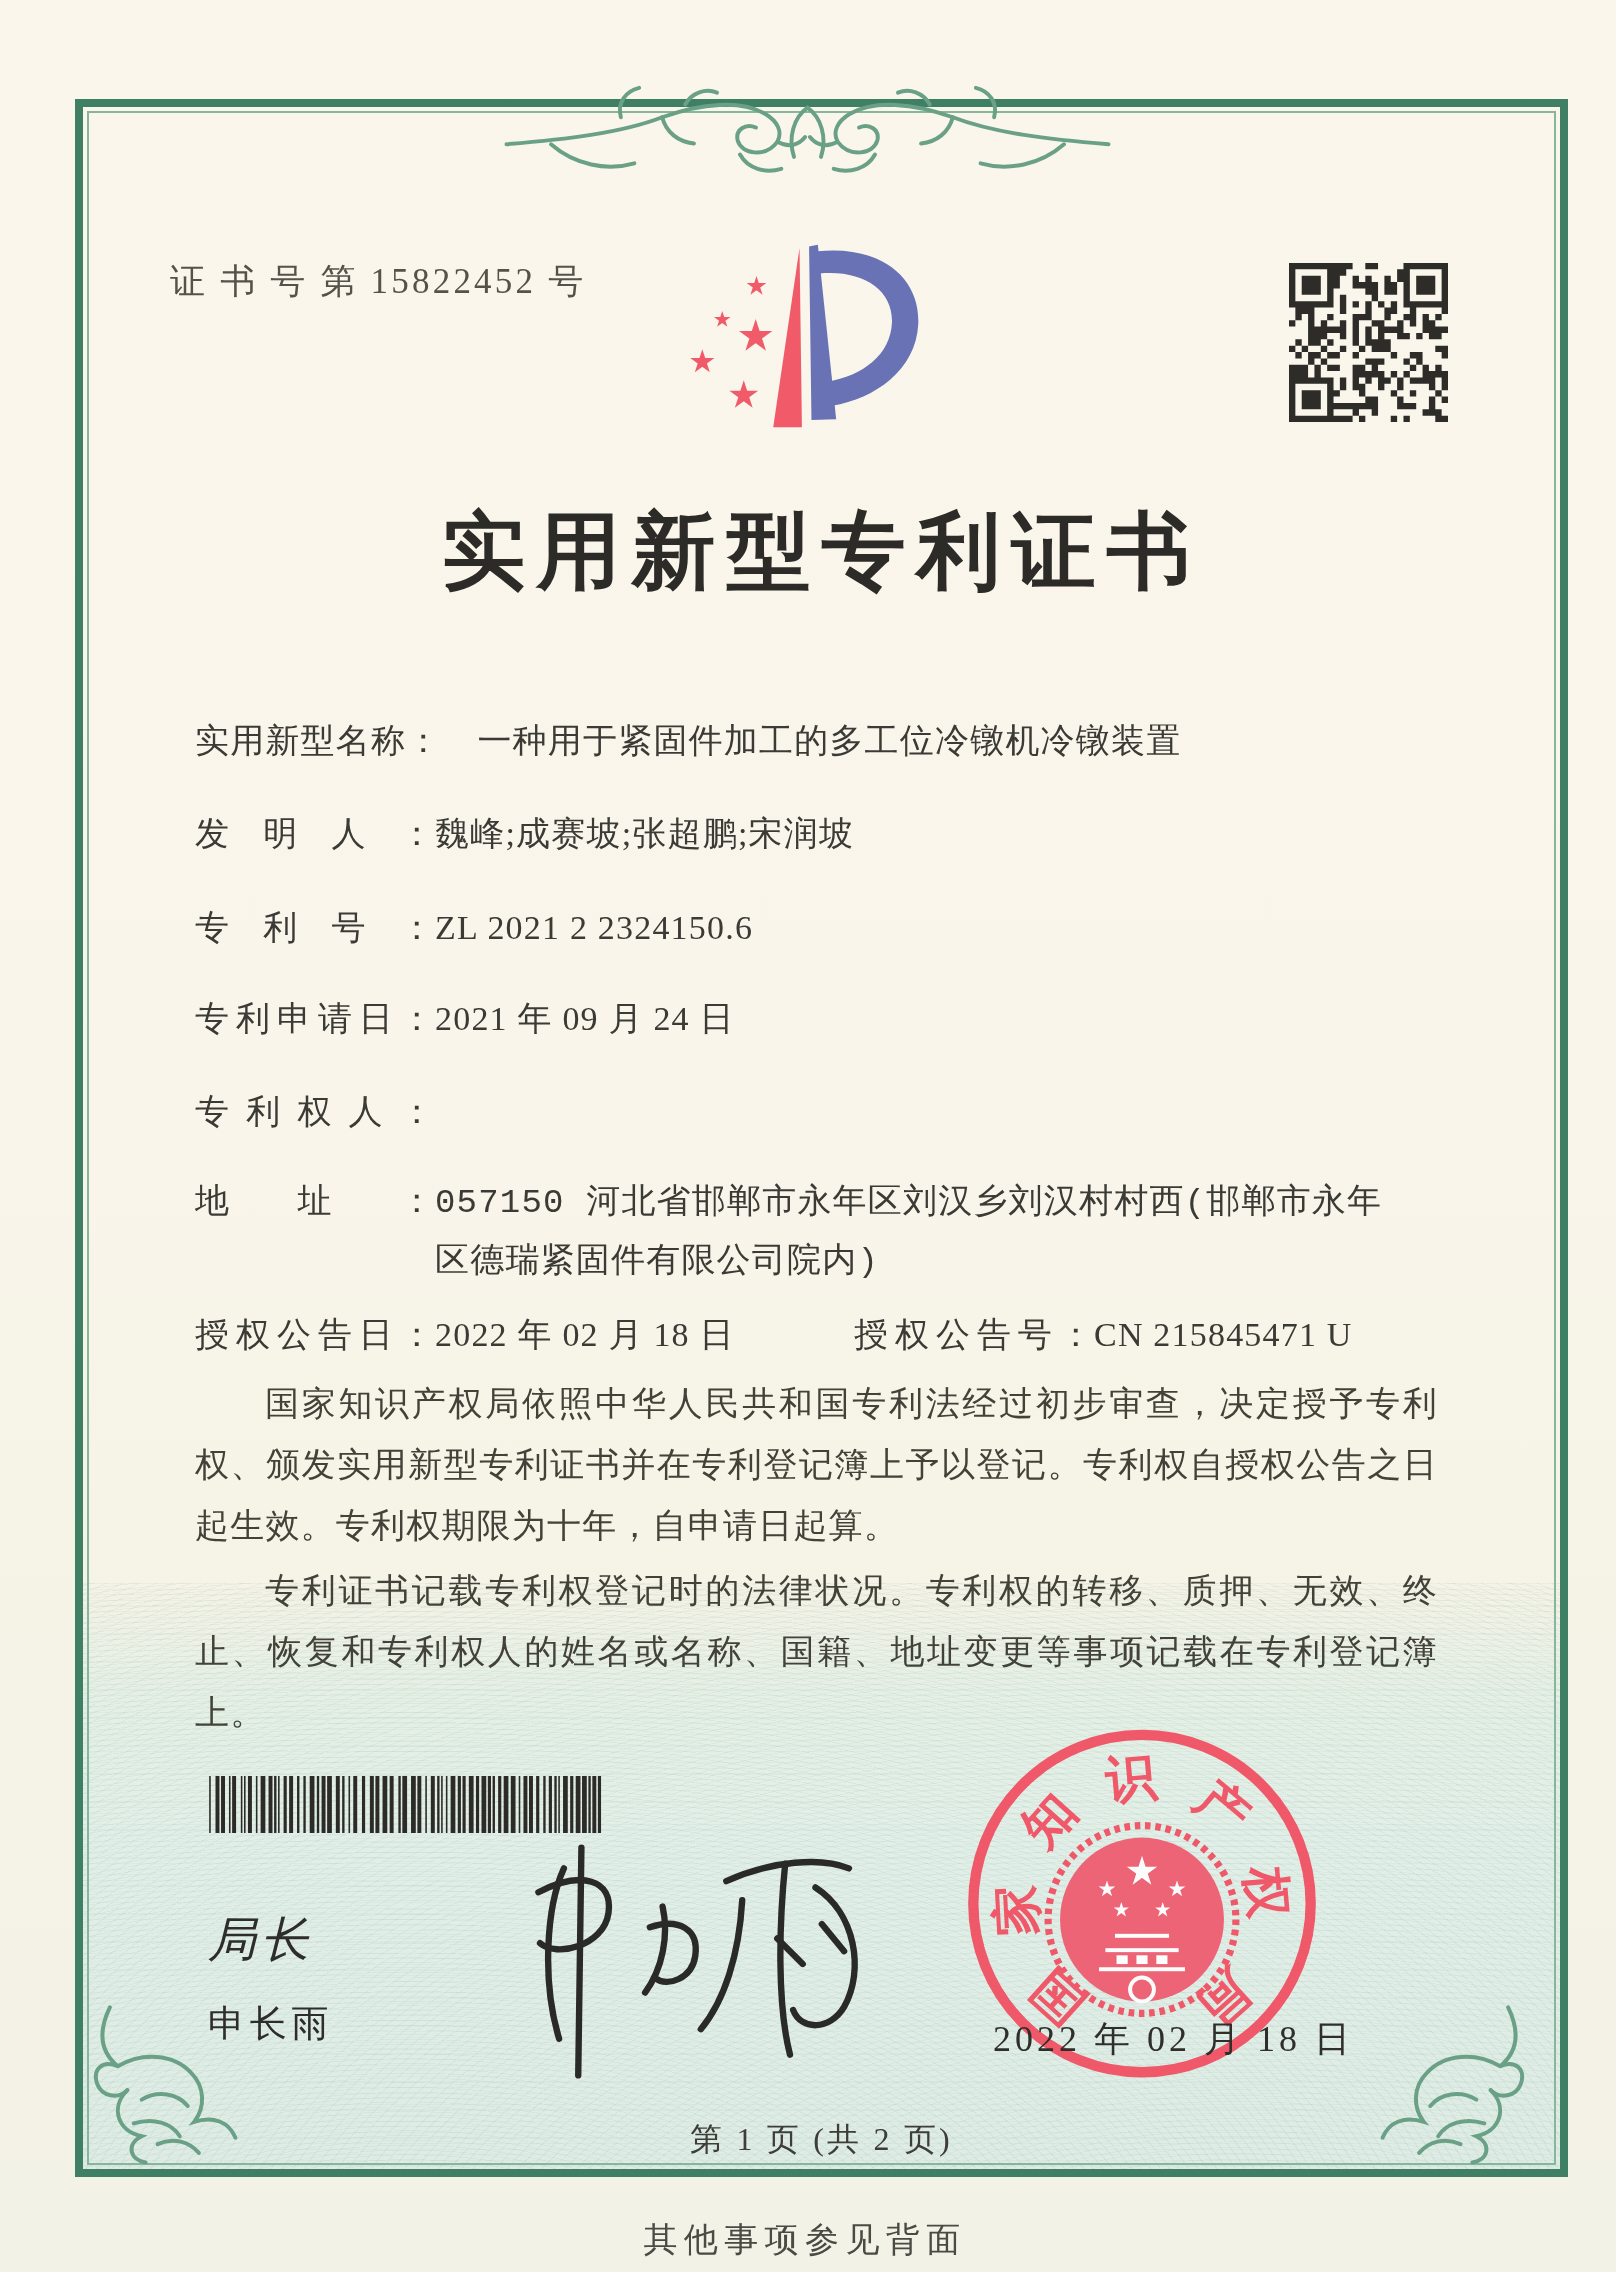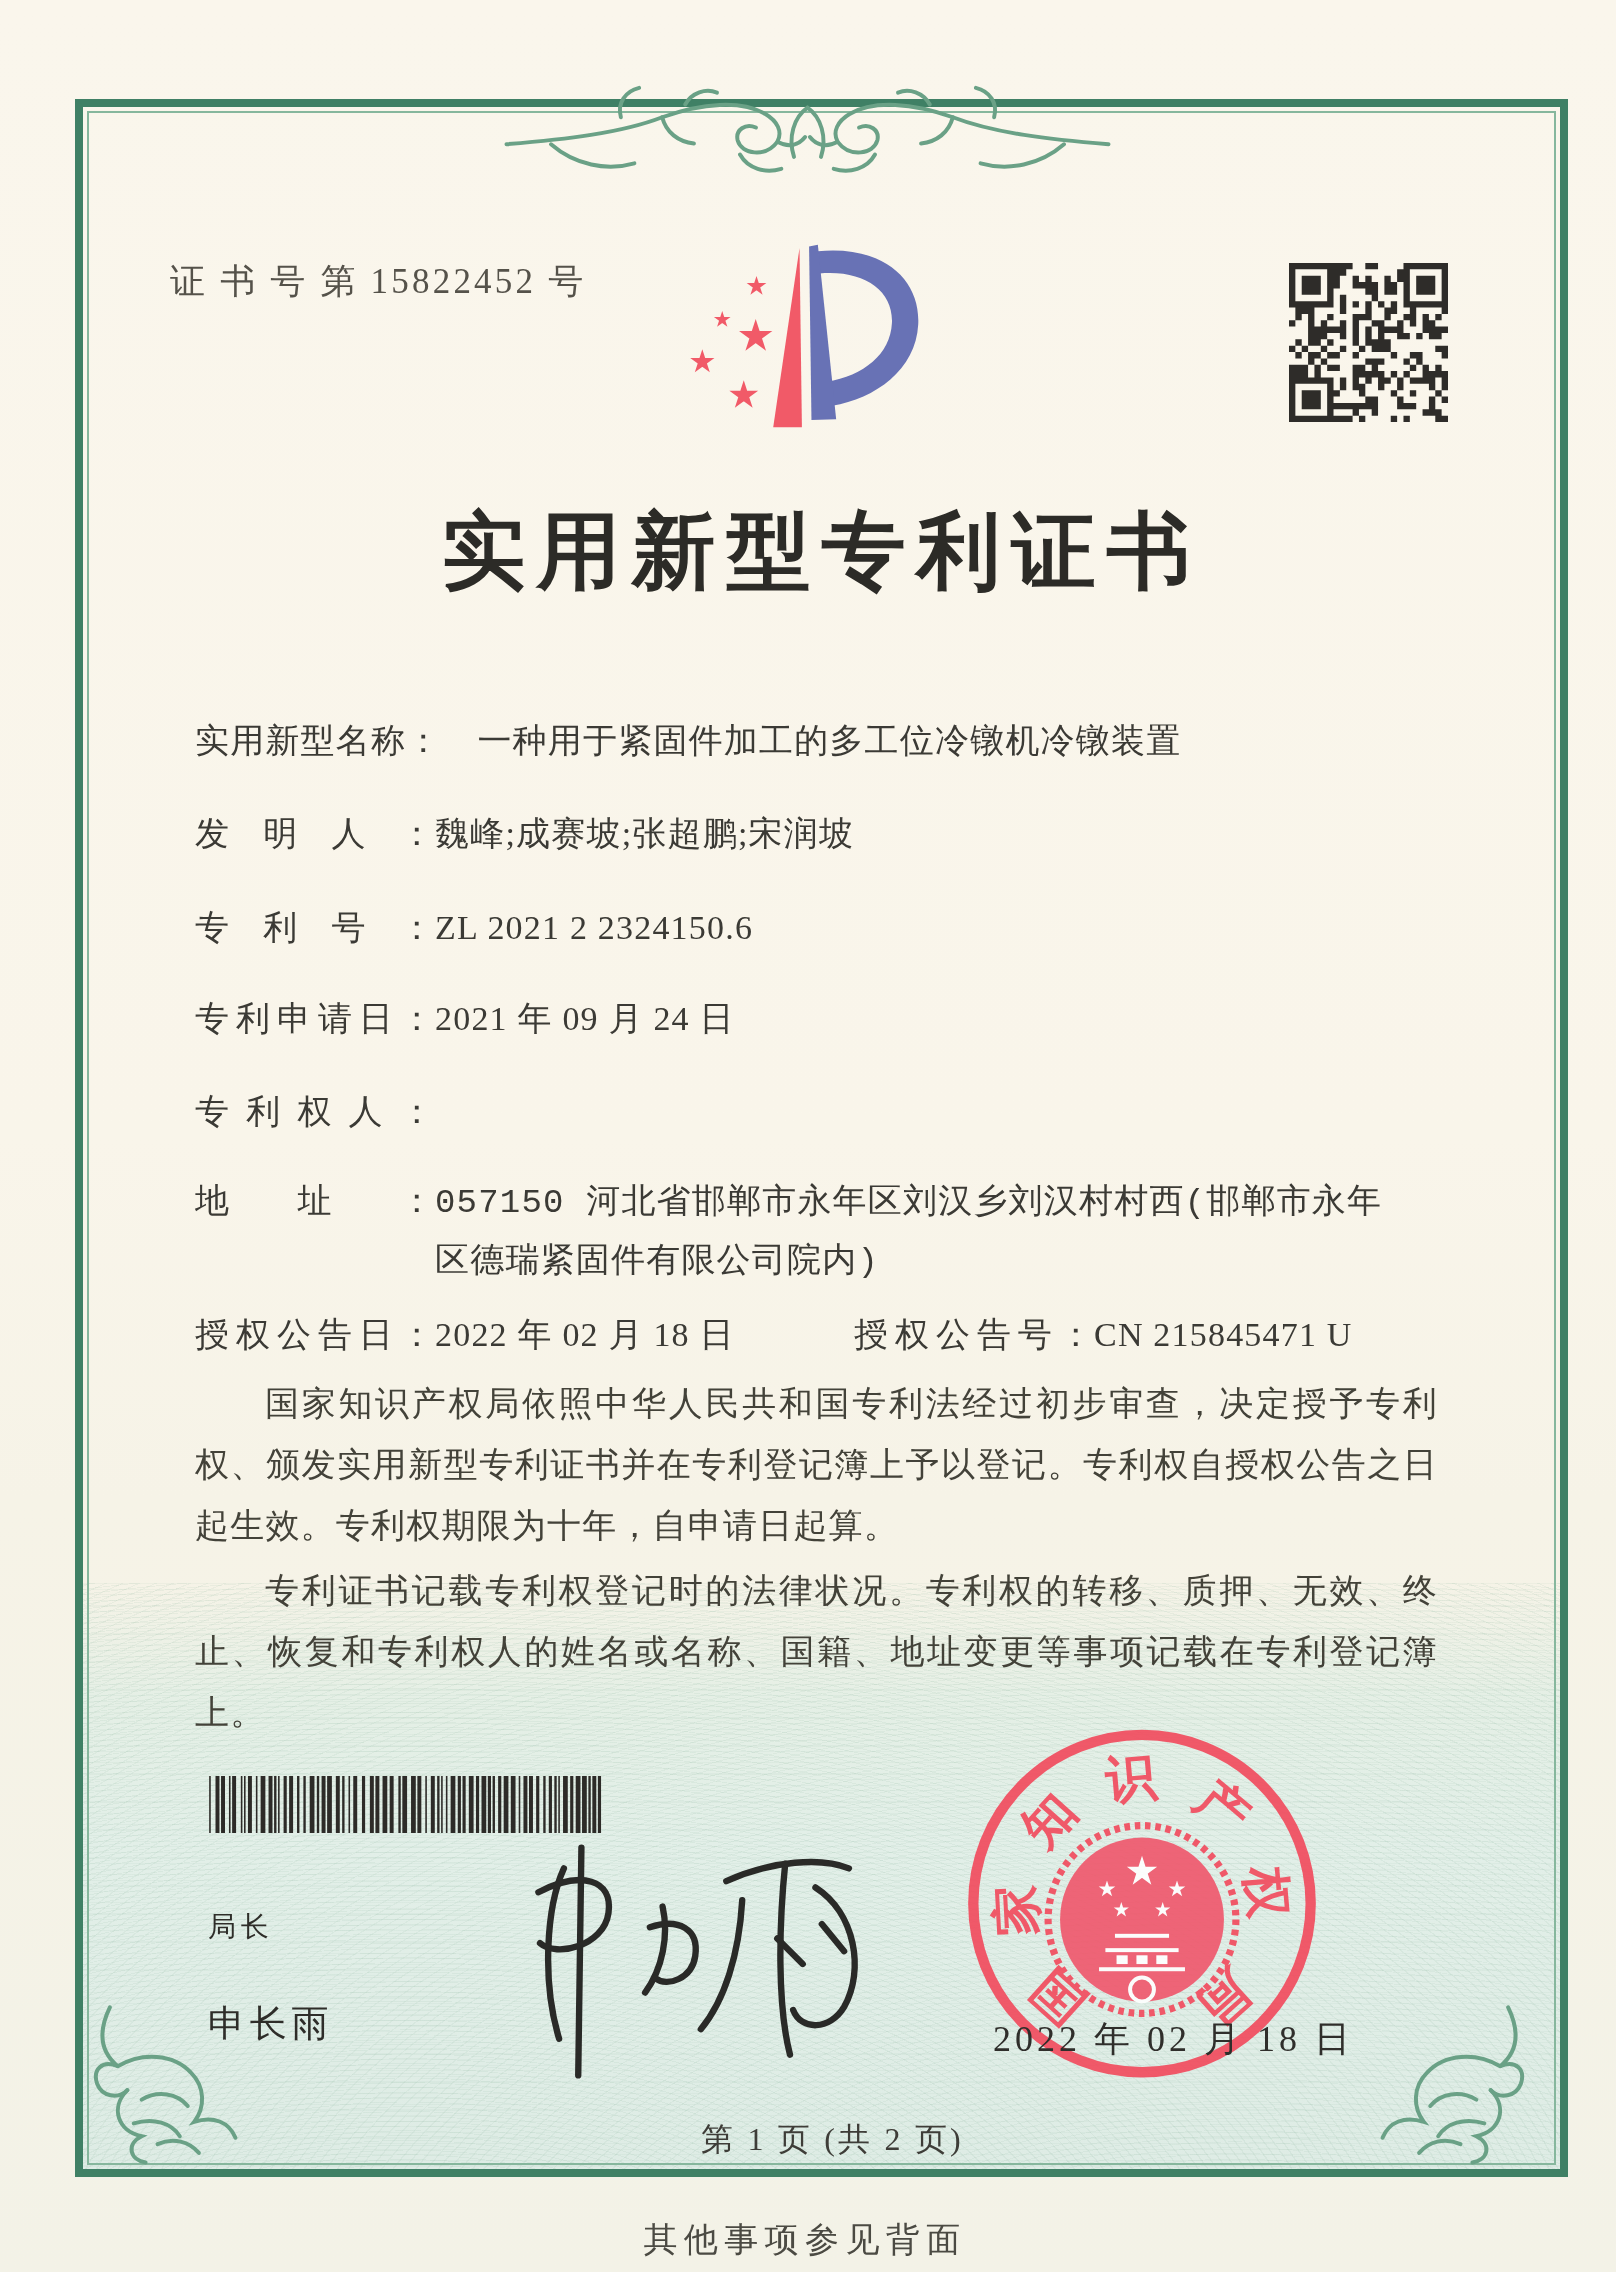--- a/index.html
+++ b/index.html
@@ -49,24 +49,24 @@
   .row-patentee{top:1082px;}
   .row-address{top:1174px;width:1202px;font-family:Liberation Mono, monospace;}
   .row-grant{top:1305px;}
   .v-grantdate{flex:0 0 387px;}
   .l-grantno{flex:0 0 240px;margin-left:32px;}
   .body-text{
     position:absolute;left:195px;top:1373px;width:1243px;
     font-size:34px;color:#434239;line-height:61px;letter-spacing:1.2px;text-align:justify;
   }
   .body-text p{margin:0 0 4px 0;text-indent:70px;}
-  .director-title{position:absolute;left:208px;top:1908px;font-size:28px;color:#2e2d29;letter-spacing:4.8px;}
+  .director-title{position:absolute;left:208px;top:1908px;font-size:48px;color:#2e2d29;letter-spacing:4.8px;font-style:italic;}
   .director-name{position:absolute;left:208px;top:1999px;font-size:37px;color:#2e2d29;letter-spacing:4.8px;}
   .seal-date{position:absolute;left:993px;top:2015px;font-size:36px;color:#2f2e2b;letter-spacing:4px;z-index:6;}
-  .page-info{position:absolute;left:94px;top:2118px;width:1477px;text-align:center;
+  .page-info{position:absolute;left:83px;top:2118px;width:1477px;text-align:center;
     font-size:32px;color:#3e3d38;letter-spacing:3.2px;}
   .back-note{position:absolute;left:0;top:2217px;width:1554px;text-align:center;
     font-size:34px;color:#4b4a43;letter-spacing:6.4px;padding-left:28px;}
   svg{display:block;}
   .abs{position:absolute;}
 </style>
 </head>
 <body>
 
 <div class="page">

